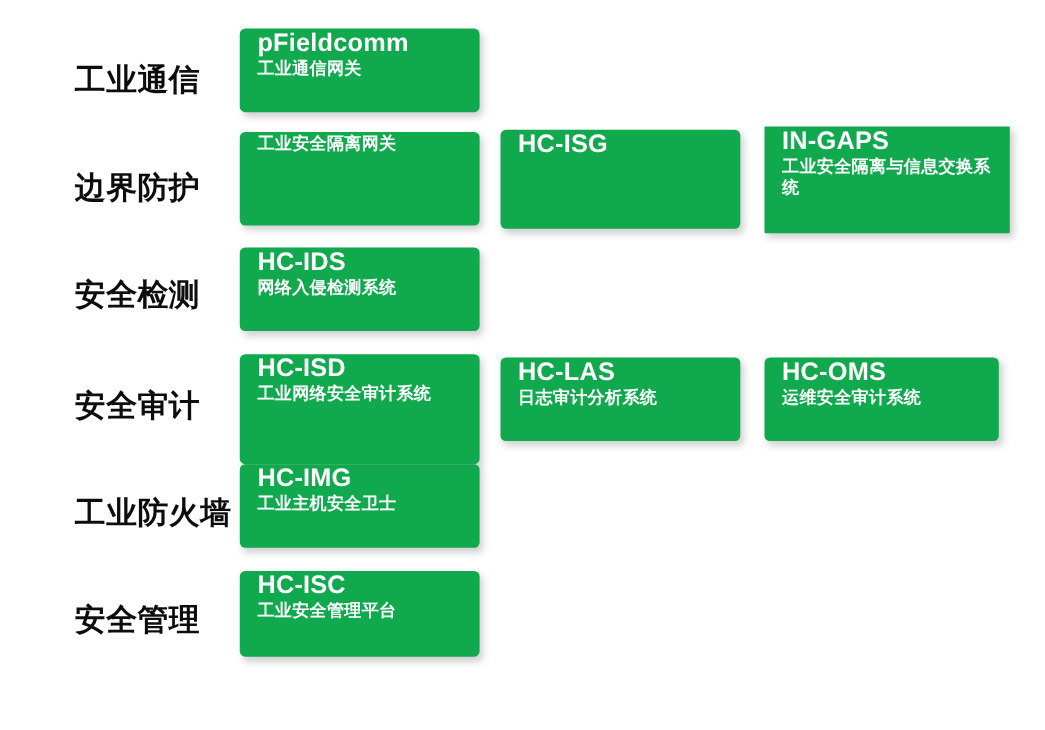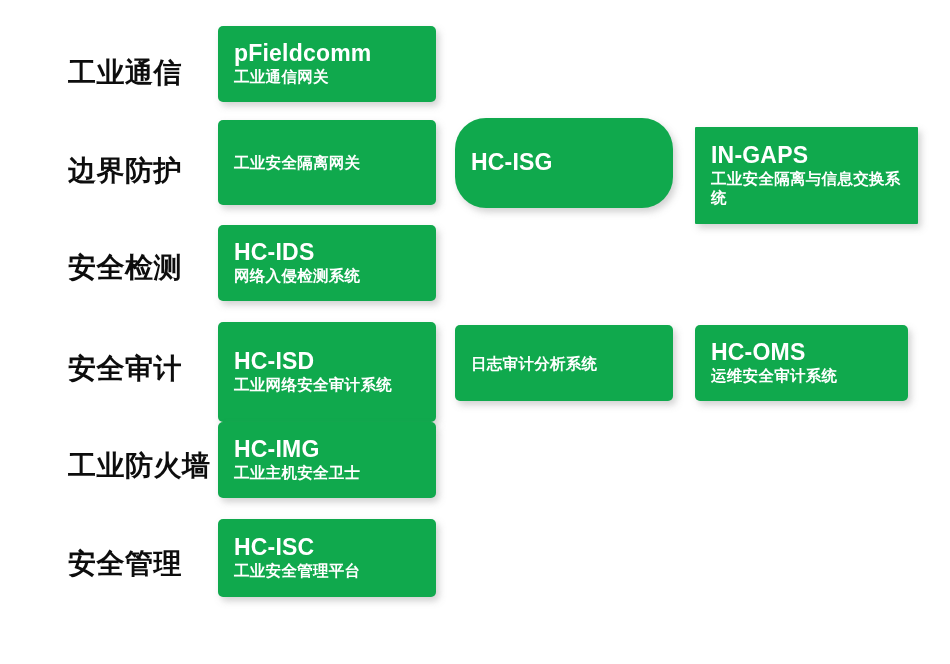--- a/index.html
+++ b/index.html
@@ -42,27 +42,25 @@
 
   .card {
     position: absolute;
     box-sizing: border-box;
     background: #10a94d;
     border-radius: 5px;
     box-shadow: 3px 4px 7px rgba(120,120,120,0.34);
     padding: 0 0 0 16px;
     display: flex;
     flex-direction: column;
-    justify-content: center;
     overflow: hidden;
   }
 
   .card.sharp {
     border-radius: 1px;
-    margin-top: 12px;
   }
 
   .card-title {
     color: #ffffff;
     font-size: 23px;
     font-weight: bold;
     line-height: 1.12;
     letter-spacing: 0.2px;
     white-space: nowrap;
     font-family: "Liberation Sans", "DejaVu Sans", sans-serif;
@@ -94,21 +92,21 @@
       <div class="card-title">pFieldcomm</div>
       <div class="card-sub">工业通信网关</div>
     </div>
   </div>
 
   <div class="row">
     <div class="row-label" style="top:152px;">边界防护</div>
     <div class="card" style="left:218px; top:120px; width:218px; height:85px;">
       <div class="card-sub">工业安全隔离网关</div>
     </div>
-    <div class="card" style="left:455px; top:118px; width:218px; height:90px;border-radius:31px;">
+    <div class="card" style="left:455px; top:118px; width:218px; height:90px;">
       <div class="card-title">HC-ISG</div>
     </div>
     <div class="card sharp" style="left:695px; top:115px; width:223px; height:97px;">
       <div class="card-title">IN-GAPS</div>
       <div class="card-sub wrap">工业安全隔离与信息交换系统</div>
     </div>
   </div>
 
   <div class="row">
     <div class="row-label" style="top:249px;">安全检测</div>
@@ -118,20 +116,21 @@
     </div>
   </div>
 
   <div class="row">
     <div class="row-label" style="top:350px;">安全审计</div>
     <div class="card" style="left:218px; top:322px; width:218px; height:100px;">
       <div class="card-title">HC-ISD</div>
       <div class="card-sub">工业网络安全审计系统</div>
     </div>
     <div class="card" style="left:455px; top:325px; width:218px; height:76px;">
+      <div class="card-title">HC-LAS</div>
       <div class="card-sub">日志审计分析系统</div>
     </div>
     <div class="card" style="left:695px; top:325px; width:213px; height:76px;">
       <div class="card-title">HC-OMS</div>
       <div class="card-sub">运维安全审计系统</div>
     </div>
   </div>
 
   <div class="row">
     <div class="row-label" style="top:447px;">工业防火墙</div>

